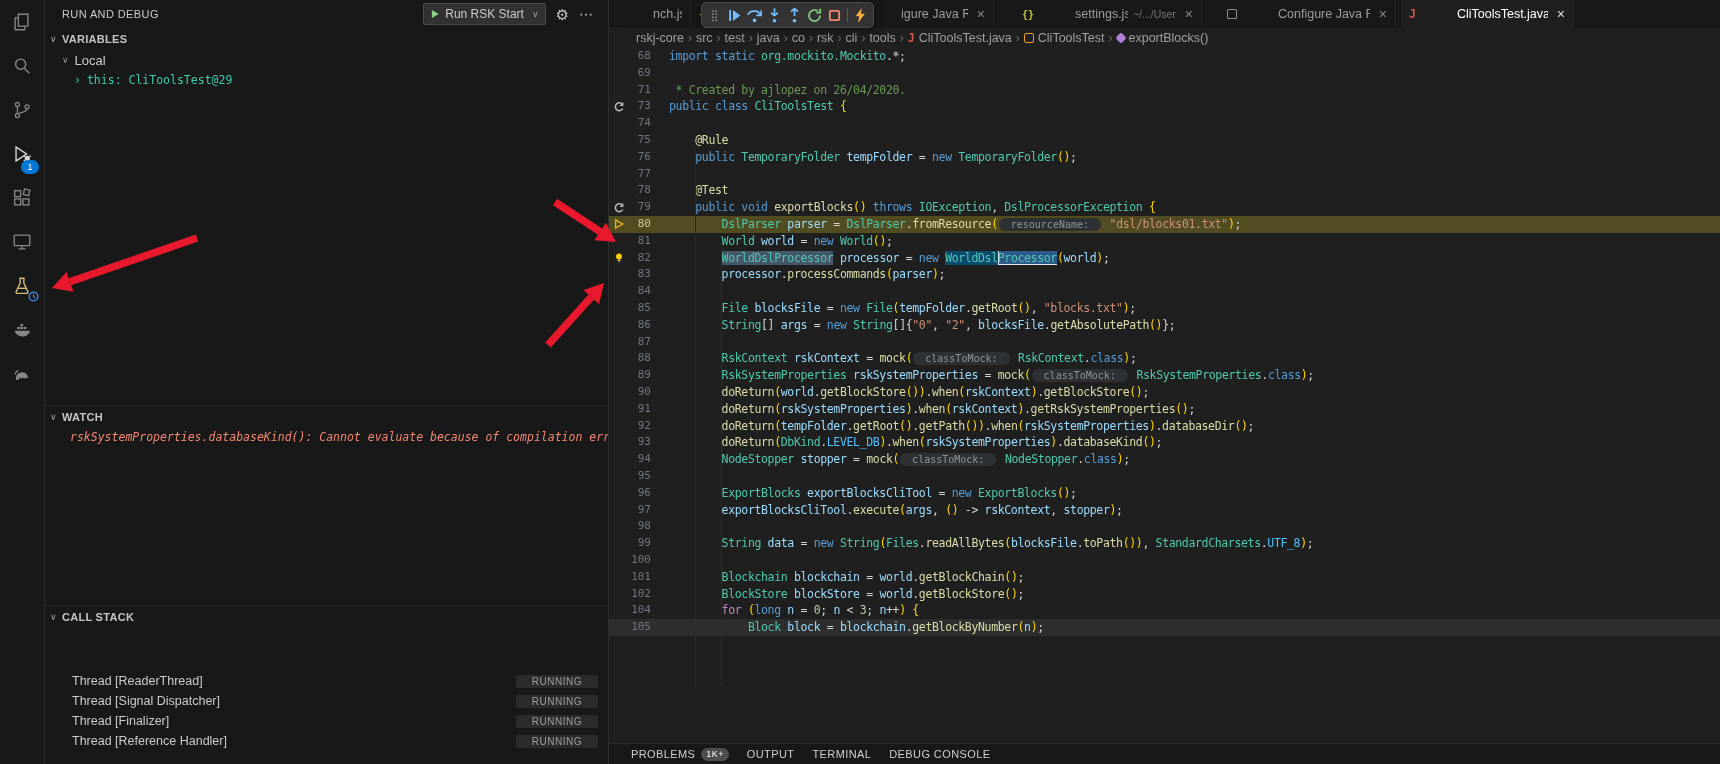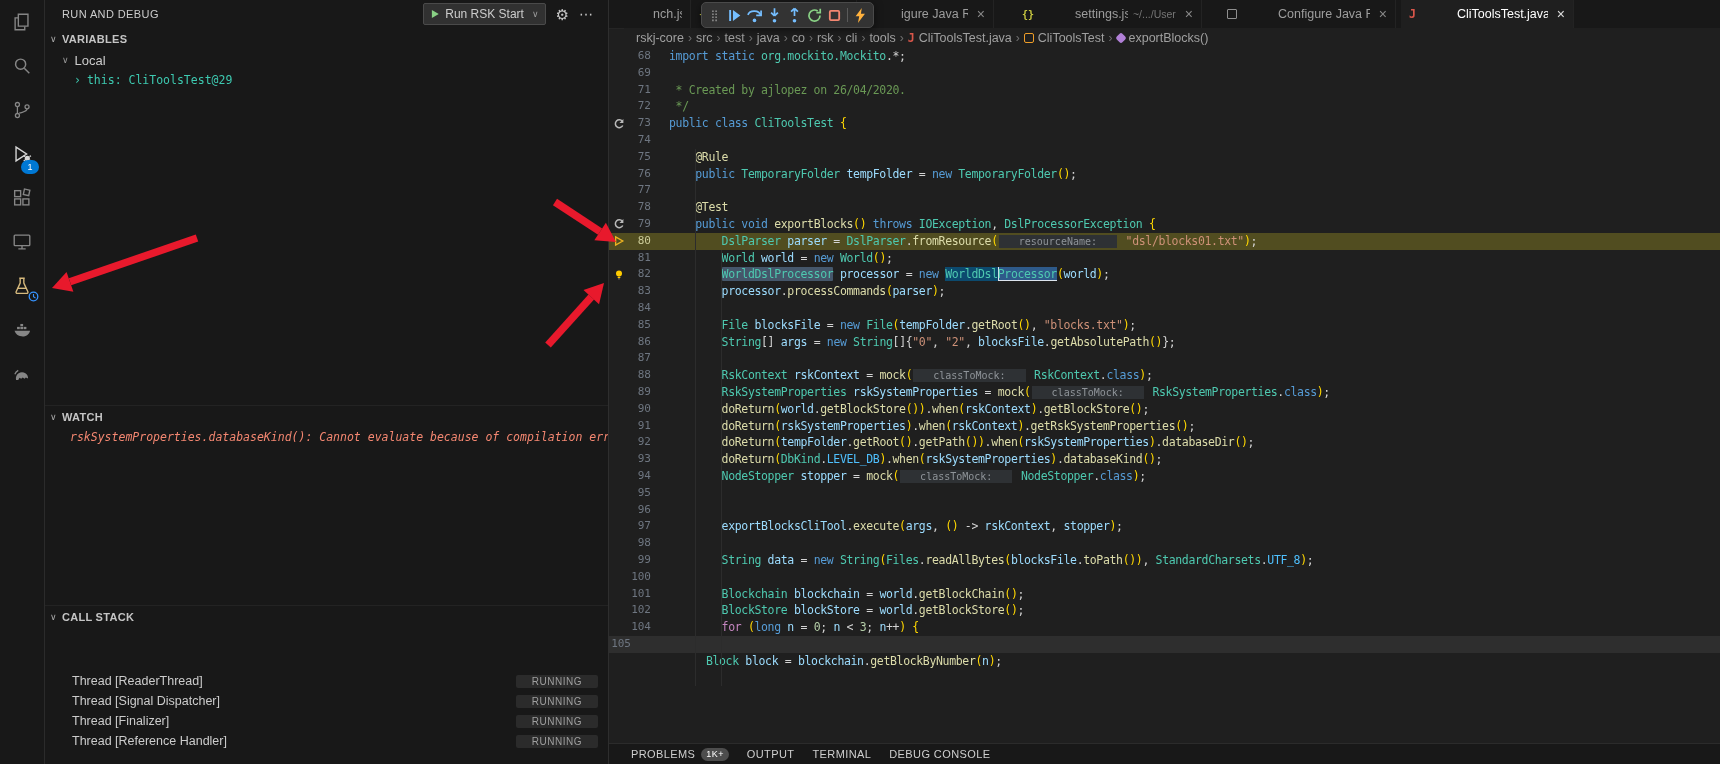--- a/index.html
+++ b/index.html
@@ -63,29 +63,29 @@
   .bc-item{display:flex;align-items:center;gap:4px;cursor:pointer;}
   .bc-class{display:inline-block;width:8px;height:8px;border:1.5px solid #ee9d28;border-radius:2px;}
   .bc-method{display:inline-block;width:8px;height:8px;background:#b180d7;border-radius:2px;transform:rotate(45deg);}
 
   #codearea{position:absolute;top:48px;left:0;right:0;bottom:20px;overflow:hidden;font-family:"DejaVu Sans Mono",monospace;font-size:11.5px;letter-spacing:-0.35px;}
   .guide{position:absolute;width:1px;background:#2c2c2c;}
   .g1{left:86px;top:101px;height:537px;}
   .g2{left:112px;top:202px;height:436px;}
   .row{display:flex;height:16.8px;line-height:16.8px;white-space:pre;cursor:text;}
   .row.cur{background:#514d20;}
-  .row.dim{background:#2e2e2e;flex-direction:column;}
+  .row.dim{background:#2e2e2e;}
   .glyph{width:20px;flex:none;display:flex;align-items:center;justify-content:center;cursor:pointer;}
   .lnum{width:22px;flex:none;text-align:right;color:#6e7681;font-size:11px;letter-spacing:0;cursor:pointer;}
   .row.cur .lnum{color:#cccc99;}
   .ltext{padding-left:18px;white-space:pre;}
   .t-kw{color:#569cd6}.t-ctrl{color:#c586c0}.t-type{color:#4ec9b0}.t-fn{color:#dcdcaa}
   .t-var{color:#9cdcfe}.t-str{color:#ce9178}.t-num{color:#b5cea8}.t-cmt{color:#6a9955}
   .t-const{color:#4fc1ff}.t-ann{color:#dcdcaa}.t-fg{color:#d4d4d4}.t-brk{color:#ffd700}
-  .t-inlay{background:#2e3134;color:#8f9499;border-radius:0;padding:1px 20px;margin:0 2px 0 1px;font-size:10px;letter-spacing:0;}
+  .t-inlay{background:#2e3134;color:#8f9499;border-radius:6px;padding:1px 12px;margin:0 2px 0 1px;font-size:10px;letter-spacing:0;}
   .t-sel{background:#45576b;border-radius:1px;}
   .t-sel2{background:#0c4a6e;}
   .t-sel2u{background:#2e5a8a;box-shadow:inset 0 -1px 0 #dde5ee,inset 1px 0 0 #dde5ee;}
 
   #panelbar{position:absolute;left:0;right:0;bottom:0;height:20px;background:#181818;border-top:1px solid #2b2b2b;display:flex;align-items:center;gap:18px;padding-left:22px;}
   .ptab{display:flex;align-items:center;gap:6px;font-size:11px;color:#cfcfcf;letter-spacing:.4px;cursor:pointer;white-space:nowrap;}
   .pbadge{background:#4d4d4d;color:#ffffff;font-size:9px;height:13px;line-height:13px;border-radius:8px;padding:0 5px;}
 
   #arrows{position:absolute;left:0;top:0;z-index:50;pointer-events:none;}
 </style>
@@ -350,21 +350,20 @@
           <span>exportBlocks()</span>
         </span>
       </div>
     <div id="codearea">
       <div class="guide g1"></div>
       <div class="guide g2"></div>
       <div id="codelines">
           <div class="row"><span class="glyph"></span><span class="lnum">68</span><span class="ltext"><span class="t-kw">import static </span><span class="t-type">org.mockito.Mockito</span><span class="t-fg">.*;</span></span></div>
           <div class="row"><span class="glyph"></span><span class="lnum">69</span><span class="ltext"></span></div>
           <div class="row"><span class="glyph"></span><span class="lnum">71</span><span class="ltext"><span class="t-cmt"> * Created by ajlopez on 26/04/2020.</span></span></div>
-          <div class="row"><span class="glyph"></span><span class="lnum">72</span><span class="ltext"><span class="t-cmt"> */</span></span></div>
           <div class="row"><span class="glyph"><svg width="12" height="12" viewBox="0 0 16 16">
                 <path d="M12.5 4.5A5.2 5.2 0 1 0 13 10" fill="none" stroke="#b9b9b9" stroke-width="2"></path>
                 <path d="M13.8 1.4v5.2h-5.2z" fill="#b9b9b9"></path>
               </svg></span><span class="lnum">73</span><span class="ltext"><span class="t-kw">public class </span><span class="t-type">CliToolsTest </span><span class="t-brk">{</span></span></div>
           <div class="row"><span class="glyph"></span><span class="lnum">74</span><span class="ltext"></span></div>
           <div class="row"><span class="glyph"></span><span class="lnum">75</span><span class="ltext"><span class="t-fg">    </span><span class="t-ann">@Rule</span></span></div>
           <div class="row"><span class="glyph"></span><span class="lnum">76</span><span class="ltext"><span class="t-fg">    </span><span class="t-kw">public </span><span class="t-type">TemporaryFolder </span><span class="t-var">tempFolder</span><span class="t-fg"> = </span><span class="t-kw">new </span><span class="t-type">TemporaryFolder</span><span class="t-brk">()</span><span class="t-fg">;</span></span></div>
           <div class="row"><span class="glyph"></span><span class="lnum">77</span><span class="ltext"></span></div>
           <div class="row"><span class="glyph"></span><span class="lnum">78</span><span class="ltext"><span class="t-fg">    </span><span class="t-ann">@Test</span></span></div>
           <div class="row"><span class="glyph"><svg width="12" height="12" viewBox="0 0 16 16">
@@ -386,21 +385,21 @@
           <div class="row"><span class="glyph"></span><span class="lnum">86</span><span class="ltext"><span class="t-fg">        </span><span class="t-type">String</span><span class="t-fg">[] </span><span class="t-var">args</span><span class="t-fg"> = </span><span class="t-kw">new </span><span class="t-type">String</span><span class="t-fg">[]{</span><span class="t-str">"0"</span><span class="t-fg">, </span><span class="t-str">"2"</span><span class="t-fg">, </span><span class="t-var">blocksFile</span><span class="t-fg">.</span><span class="t-fn">getAbsolutePath</span><span class="t-brk">()</span><span class="t-fg">};</span></span></div>
           <div class="row"><span class="glyph"></span><span class="lnum">87</span><span class="ltext"></span></div>
           <div class="row"><span class="glyph"></span><span class="lnum">88</span><span class="ltext"><span class="t-fg">        </span><span class="t-type">RskContext </span><span class="t-var">rskContext</span><span class="t-fg"> = </span><span class="t-fn">mock</span><span class="t-brk">(</span><span class="t-inlay">classToMock:</span><span class="t-fg"> </span><span class="t-type">RskContext</span><span class="t-fg">.</span><span class="t-kw">class</span><span class="t-brk">)</span><span class="t-fg">;</span></span></div>
           <div class="row"><span class="glyph"></span><span class="lnum">89</span><span class="ltext"><span class="t-fg">        </span><span class="t-type">RskSystemProperties </span><span class="t-var">rskSystemProperties</span><span class="t-fg"> = </span><span class="t-fn">mock</span><span class="t-brk">(</span><span class="t-inlay">classToMock:</span><span class="t-fg"> </span><span class="t-type">RskSystemProperties</span><span class="t-fg">.</span><span class="t-kw">class</span><span class="t-brk">)</span><span class="t-fg">;</span></span></div>
           <div class="row"><span class="glyph"></span><span class="lnum">90</span><span class="ltext"><span class="t-fg">        </span><span class="t-fn">doReturn</span><span class="t-brk">(</span><span class="t-var">world</span><span class="t-fg">.</span><span class="t-fn">getBlockStore</span><span class="t-brk">()</span><span class="t-brk">)</span><span class="t-fg">.</span><span class="t-fn">when</span><span class="t-brk">(</span><span class="t-var">rskContext</span><span class="t-brk">)</span><span class="t-fg">.</span><span class="t-fn">getBlockStore</span><span class="t-brk">()</span><span class="t-fg">;</span></span></div>
           <div class="row"><span class="glyph"></span><span class="lnum">91</span><span class="ltext"><span class="t-fg">        </span><span class="t-fn">doReturn</span><span class="t-brk">(</span><span class="t-var">rskSystemProperties</span><span class="t-brk">)</span><span class="t-fg">.</span><span class="t-fn">when</span><span class="t-brk">(</span><span class="t-var">rskContext</span><span class="t-brk">)</span><span class="t-fg">.</span><span class="t-fn">getRskSystemProperties</span><span class="t-brk">()</span><span class="t-fg">;</span></span></div>
           <div class="row"><span class="glyph"></span><span class="lnum">92</span><span class="ltext"><span class="t-fg">        </span><span class="t-fn">doReturn</span><span class="t-brk">(</span><span class="t-var">tempFolder</span><span class="t-fg">.</span><span class="t-fn">getRoot</span><span class="t-brk">()</span><span class="t-fg">.</span><span class="t-fn">getPath</span><span class="t-brk">()</span><span class="t-brk">)</span><span class="t-fg">.</span><span class="t-fn">when</span><span class="t-brk">(</span><span class="t-var">rskSystemProperties</span><span class="t-brk">)</span><span class="t-fg">.</span><span class="t-fn">databaseDir</span><span class="t-brk">()</span><span class="t-fg">;</span></span></div>
           <div class="row"><span class="glyph"></span><span class="lnum">93</span><span class="ltext"><span class="t-fg">        </span><span class="t-fn">doReturn</span><span class="t-brk">(</span><span class="t-type">DbKind</span><span class="t-fg">.</span><span class="t-const">LEVEL_DB</span><span class="t-brk">)</span><span class="t-fg">.</span><span class="t-fn">when</span><span class="t-brk">(</span><span class="t-var">rskSystemProperties</span><span class="t-brk">)</span><span class="t-fg">.</span><span class="t-fn">databaseKind</span><span class="t-brk">()</span><span class="t-fg">;</span></span></div>
           <div class="row"><span class="glyph"></span><span class="lnum">94</span><span class="ltext"><span class="t-fg">        </span><span class="t-type">NodeStopper </span><span class="t-var">stopper</span><span class="t-fg"> = </span><span class="t-fn">mock</span><span class="t-brk">(</span><span class="t-inlay">classToMock:</span><span class="t-fg"> </span><span class="t-type">NodeStopper</span><span class="t-fg">.</span><span class="t-kw">class</span><span class="t-brk">)</span><span class="t-fg">;</span></span></div>
           <div class="row"><span class="glyph"></span><span class="lnum">95</span><span class="ltext"></span></div>
-          <div class="row"><span class="glyph"></span><span class="lnum">96</span></div>
+          <div class="row"><span class="glyph"></span><span class="lnum">96</span><span class="ltext"><span class="t-fg">        </span><span class="t-type">ExportBlocks </span><span class="t-var">exportBlocksCliTool</span><span class="t-fg"> = </span><span class="t-kw">new </span><span class="t-type">ExportBlocks</span><span class="t-brk">()</span><span class="t-fg">;</span></span></div>
           <div class="row"><span class="glyph"></span><span class="lnum">97</span><span class="ltext"><span class="t-fg">        </span><span class="t-var">exportBlocksCliTool</span><span class="t-fg">.</span><span class="t-fn">execute</span><span class="t-brk">(</span><span class="t-var">args</span><span class="t-fg">, </span><span class="t-brk">()</span><span class="t-fg"> -&gt; </span><span class="t-var">rskContext</span><span class="t-fg">, </span><span class="t-var">stopper</span><span class="t-brk">)</span><span class="t-fg">;</span></span></div>
           <div class="row"><span class="glyph"></span><span class="lnum">98</span><span class="ltext"></span></div>
           <div class="row"><span class="glyph"></span><span class="lnum">99</span><span class="ltext"><span class="t-fg">        </span><span class="t-type">String </span><span class="t-var">data</span><span class="t-fg"> = </span><span class="t-kw">new </span><span class="t-type">String</span><span class="t-brk">(</span><span class="t-type">Files</span><span class="t-fg">.</span><span class="t-fn">readAllBytes</span><span class="t-brk">(</span><span class="t-var">blocksFile</span><span class="t-fg">.</span><span class="t-fn">toPath</span><span class="t-brk">()</span><span class="t-brk">)</span><span class="t-fg">, </span><span class="t-type">StandardCharsets</span><span class="t-fg">.</span><span class="t-const">UTF_8</span><span class="t-brk">)</span><span class="t-fg">;</span></span></div>
           <div class="row"><span class="glyph"></span><span class="lnum">100</span><span class="ltext"></span></div>
           <div class="row"><span class="glyph"></span><span class="lnum">101</span><span class="ltext"><span class="t-fg">        </span><span class="t-type">Blockchain </span><span class="t-var">blockchain</span><span class="t-fg"> = </span><span class="t-var">world</span><span class="t-fg">.</span><span class="t-fn">getBlockChain</span><span class="t-brk">()</span><span class="t-fg">;</span></span></div>
           <div class="row"><span class="glyph"></span><span class="lnum">102</span><span class="ltext"><span class="t-fg">        </span><span class="t-type">BlockStore </span><span class="t-var">blockStore</span><span class="t-fg"> = </span><span class="t-var">world</span><span class="t-fg">.</span><span class="t-fn">getBlockStore</span><span class="t-brk">()</span><span class="t-fg">;</span></span></div>
           <div class="row"><span class="glyph"></span><span class="lnum">104</span><span class="ltext"><span class="t-fg">        </span><span class="t-ctrl">for </span><span class="t-brk">(</span><span class="t-kw">long </span><span class="t-var">n</span><span class="t-fg"> = </span><span class="t-num">0</span><span class="t-fg">; </span><span class="t-var">n</span><span class="t-fg"> &lt; </span><span class="t-num">3</span><span class="t-fg">; </span><span class="t-var">n</span><span class="t-fg">++</span><span class="t-brk">)</span><span class="t-fg"> </span><span class="t-brk">{</span></span></div>
           <div class="row dim"><span class="glyph"></span><span class="lnum">105</span><span class="ltext"><span class="t-fg">            </span><span class="t-type">Block </span><span class="t-var">block</span><span class="t-fg"> = </span><span class="t-var">blockchain</span><span class="t-fg">.</span><span class="t-fn">getBlockByNumber</span><span class="t-brk">(</span><span class="t-var">n</span><span class="t-brk">)</span><span class="t-fg">;</span></span></div>
         </div>
     </div>

